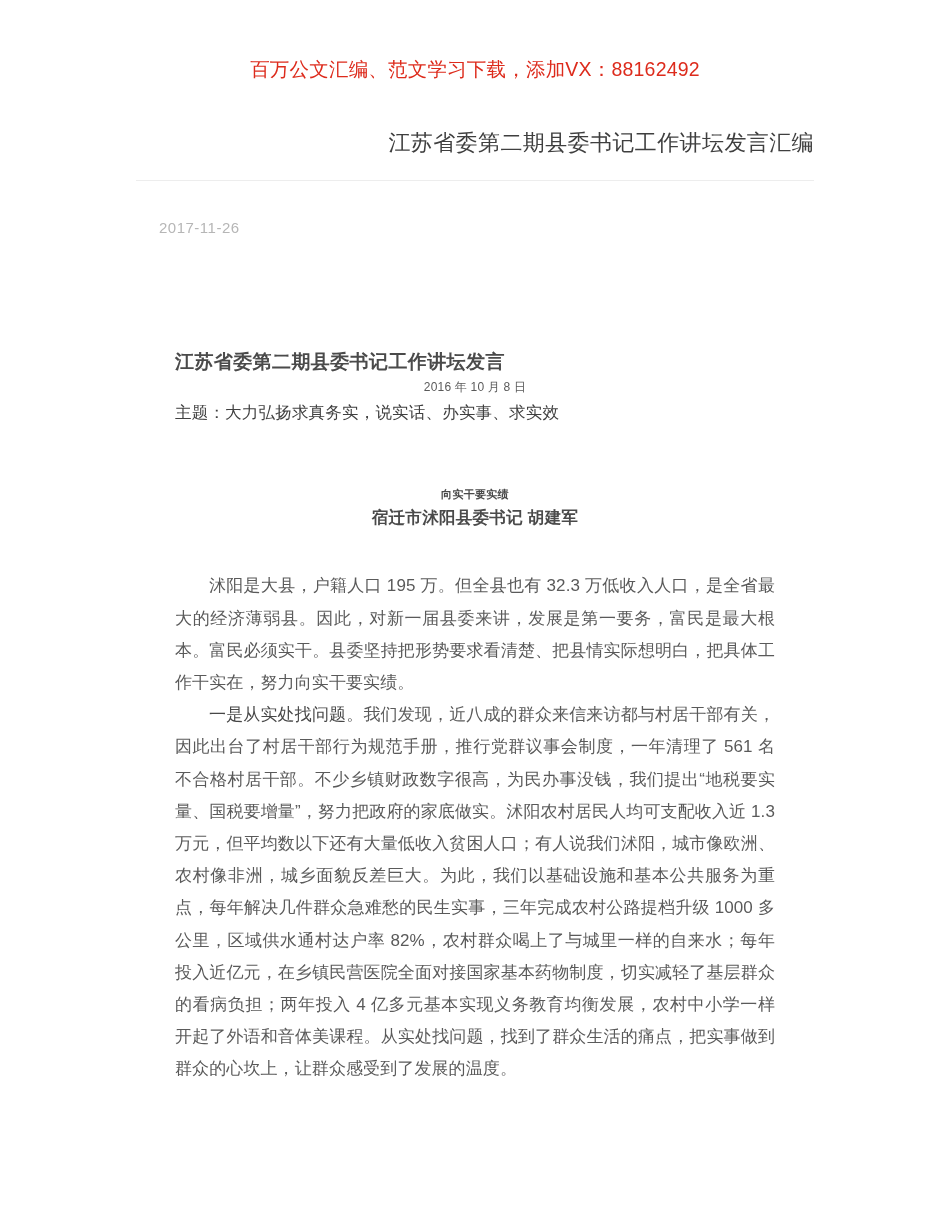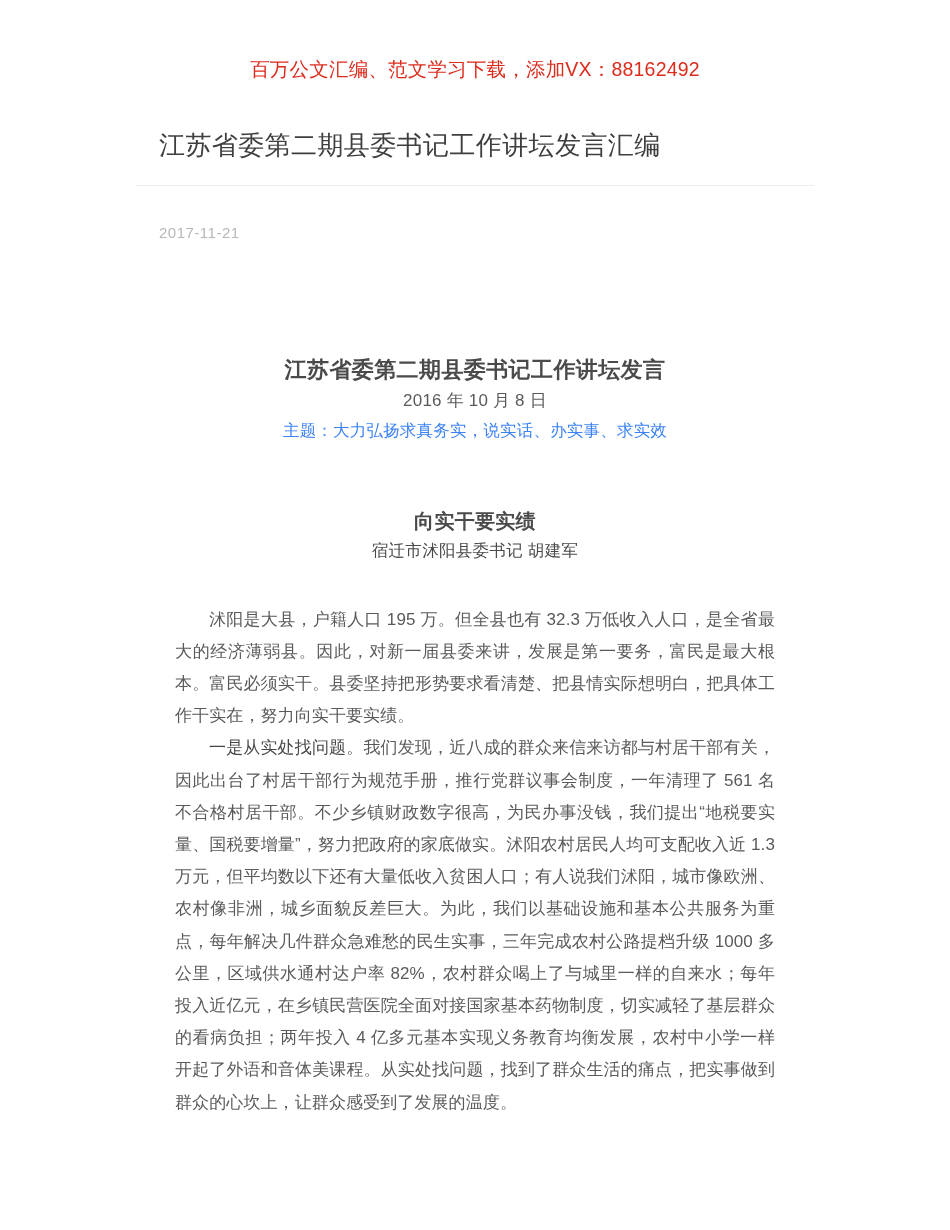--- a/index.html
+++ b/index.html
@@ -27,27 +27,28 @@
     white-space: nowrap;
   }
 
   
   .article-header {
     margin: 0 auto;
     width: 678px;
     padding-top: 47px;
   }
   .article-title {
-    font-size: 26px;
+    font-size: 22px;
     font-weight: 400;
     color: #3f3f3f;
     letter-spacing: 0.4px;
     line-height: 1.35;
     margin: 0;
     padding-left: 23px;
+    text-align: right;
   }
   .header-rule {
     border: 0;
     border-top: 1px solid #ededed;
     margin: 22px 0 0 0;
     width: 100%;
   }
   .article-date {
     font-size: 15px;
     color: #b6b6b6;
@@ -57,55 +58,54 @@
   }
 
   
   .doc-body {
     margin: 0 auto;
     width: 600px;
     padding-top: 112px;
   }
 
   .doc-title {
-    text-align: center;
-    font-size: 22px;
+    text-align: left;
+    font-size: 19px;
     font-weight: bold;
     color: #4a4a4a;
     line-height: 1.5;
     letter-spacing: 0.4px;
   }
   .doc-subtitle {
     text-align: center;
-    font-size: 17px;
+    font-size: 12px;
     color: #5a5a5a;
     line-height: 1.75;
     letter-spacing: 0.2px;
   }
   .doc-topic {
-    text-align: center;
     font-size: 16.5px;
-    color: #3b82f6;
+    color: #404040;
     line-height: 1.75;
     letter-spacing: 0.2px;
   }
 
   .speech-title {
     text-align: center;
-    font-size: 20px;
+    font-size: 11px;
     font-weight: bold;
     color: #4a4a4a;
     line-height: 1.6;
     letter-spacing: 0.3px;
     padding-top: 60px;
   }
   .speech-author {
     text-align: center;
     font-size: 16.5px;
-    font-weight: normal;
+    font-weight: bold;
     color: #4a4a4a;
     line-height: 1.6;
     letter-spacing: 0.3px;
   }
 
   .para {
     font-size: 17px;
     line-height: 32.2px;
     color: #5a5a5a;
     text-indent: 2em;
@@ -118,21 +118,21 @@
   .para b { font-weight: normal; color: #474747; }
 </style>
 </head>
 <body>
 
 <div class="promo-banner">百万公文汇编、范文学习下载，添加VX：88162492</div>
 
 <div class="article-header">
   <h1 class="article-title">江苏省委第二期县委书记工作讲坛发言汇编</h1>
   <hr class="header-rule">
-  <div class="article-date">2017-11-21</div>
+  <div class="article-date">2017-11-26</div>
 </div>
 
 <div class="doc-body">
 
   <div class="doc-title">江苏省委第二期县委书记工作讲坛发言</div>
 
   <div class="doc-subtitle">2016 年 10 月 8 日</div>
 
   <div class="doc-topic">主题：大力弘扬求真务实，说实话、办实事、求实效</div>
 

